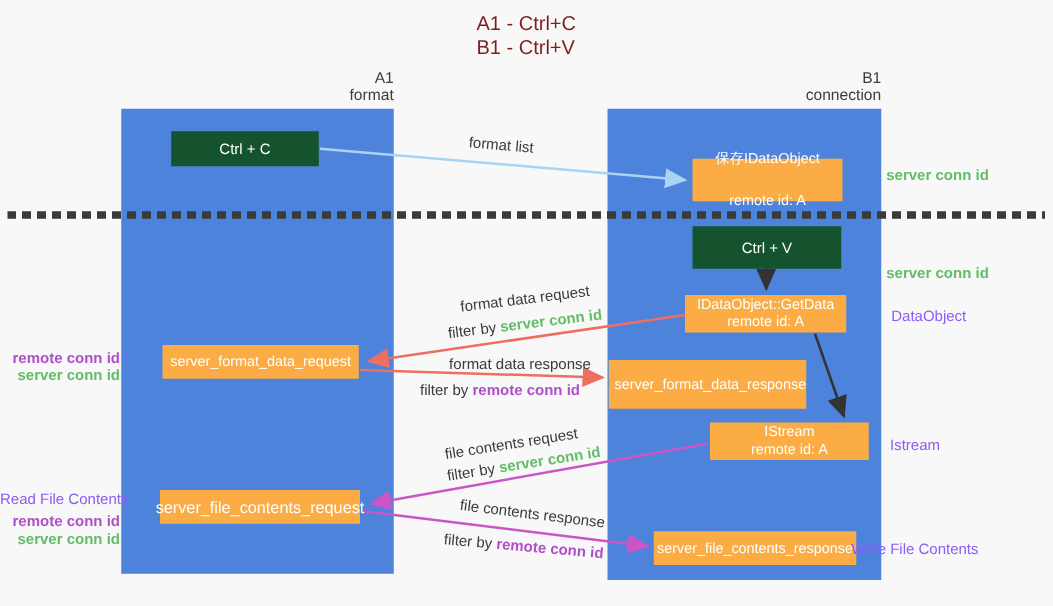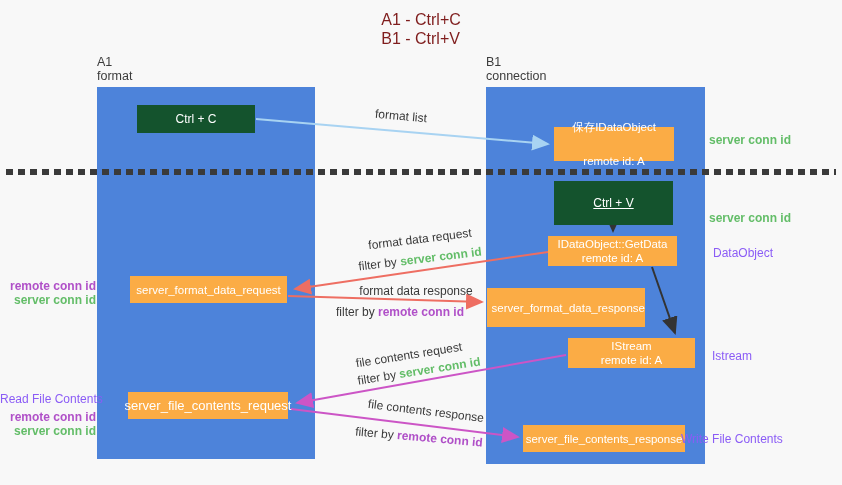--- a/index.html
+++ b/index.html
@@ -3,21 +3,21 @@
 <meta charset="utf-8">
 <style>
   html,body{margin:0;padding:0;}
   body{background:#f8f8f8;font-family:"Liberation Sans",sans-serif;}
   #stage{position:relative;width:842px;height:485px;background:#f8f8f8;overflow:hidden;}
 
   .title-block{position:absolute;left:0;right:0;top:10px;text-align:center;color:#7f1d1d;
     font-size:16px;line-height:19px;}
   .title-block .inner{display:inline-block;text-align:left;}
 
-  .lane-header{position:absolute;text-align:left;color:#3c3c3c;font-size:12.5px;line-height:14px;}
+  .lane-header{position:absolute;text-align:right;color:#3c3c3c;font-size:12.5px;line-height:14px;}
   .lane{position:absolute;background:#4d83da;}
 
   .divider{position:absolute;left:6px;width:830px;top:169px;height:6px;
     background:repeating-linear-gradient(90deg,#3a3a3a 0 7px,transparent 7px 12px);}
 
   .box{position:absolute;display:flex;flex-direction:column;align-items:center;justify-content:center;
     color:#fff;font-size:12px;line-height:14px;text-align:center;}
   .box-green{background:#14532d;}
   .box-orange{background:#fbac45;}
   .box .l2{font-size:11.5px;}
@@ -94,21 +94,21 @@
     <div>server_format_data_request</div>
   </div>
   <div class="box box-orange" style="left:128px;top:392px;width:160px;height:27px;font-size:13px;">
     <div>server_file_contents_request</div>
   </div>
 
   <div class="box box-orange" style="left:554px;top:127px;width:120px;height:34px;gap:20px;">
     <div class="l2">保存IDataObject</div>
     <div class="l2">remote id: A</div>
   </div>
-  <div class="box box-green" style="left:554px;top:181px;width:119px;height:44px;text-decoration:underline;">
+  <div class="box box-green" style="left:554px;top:181px;width:119px;height:34px;">
     <div>Ctrl + V</div>
   </div>
   <div class="box box-orange" style="left:548px;top:236px;width:129px;height:30px;">
     <div class="l2">IDataObject::GetData</div>
     <div class="l2">remote id: A</div>
   </div>
   <div class="box box-orange" style="left:487px;top:288px;width:158px;height:39px;font-size:11.5px;align-items:flex-end;">
     <div>server_format_data_response</div>
   </div>
   <div class="box box-orange" style="left:568px;top:338px;width:127px;height:30px;">

